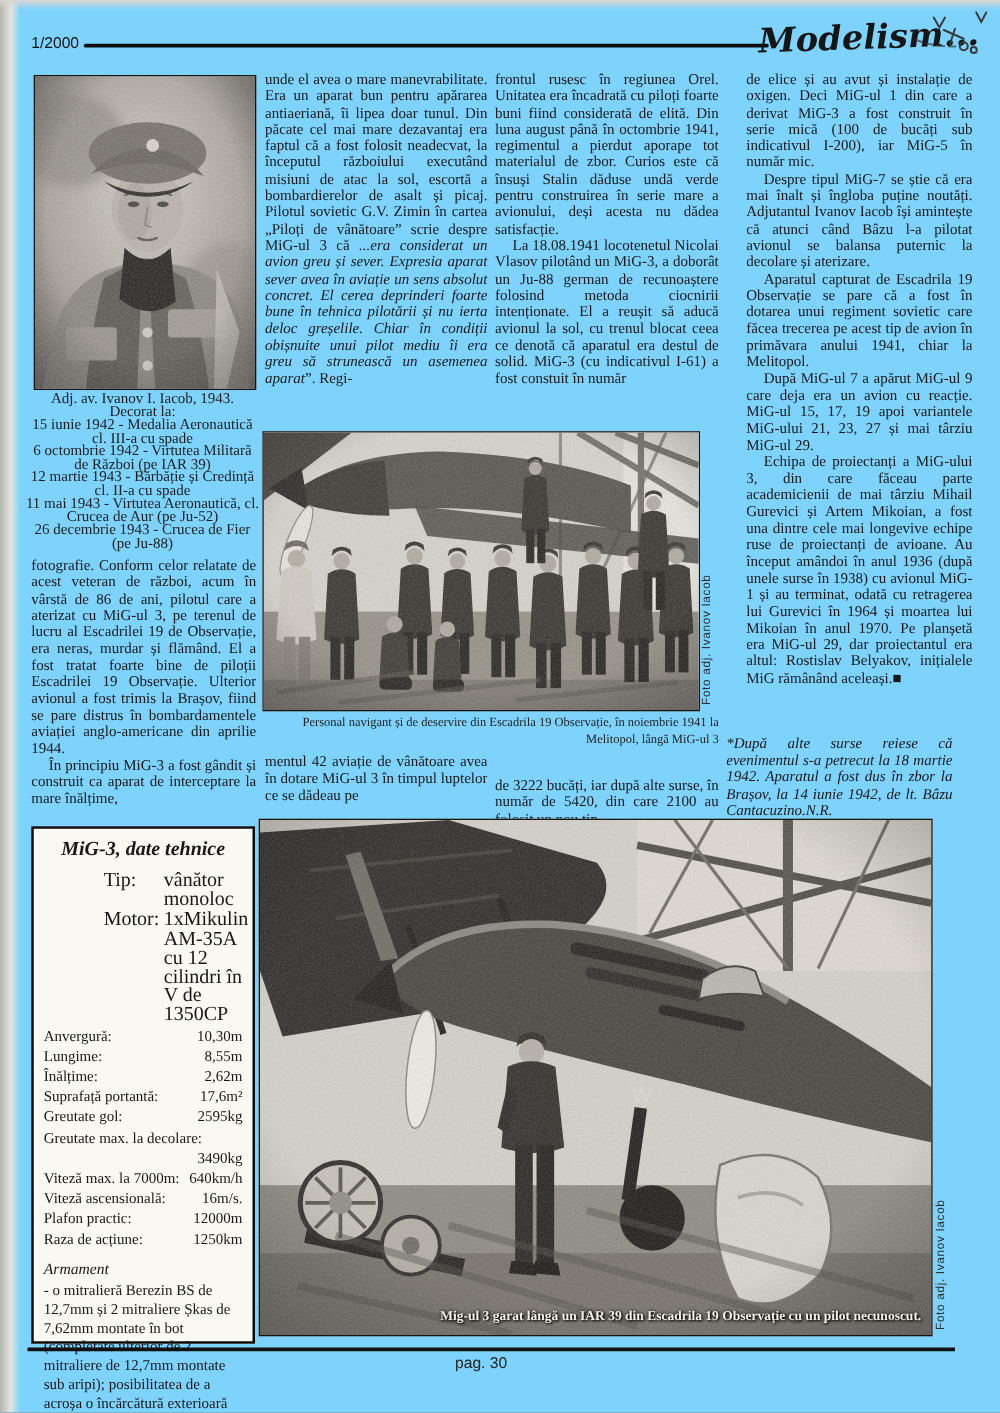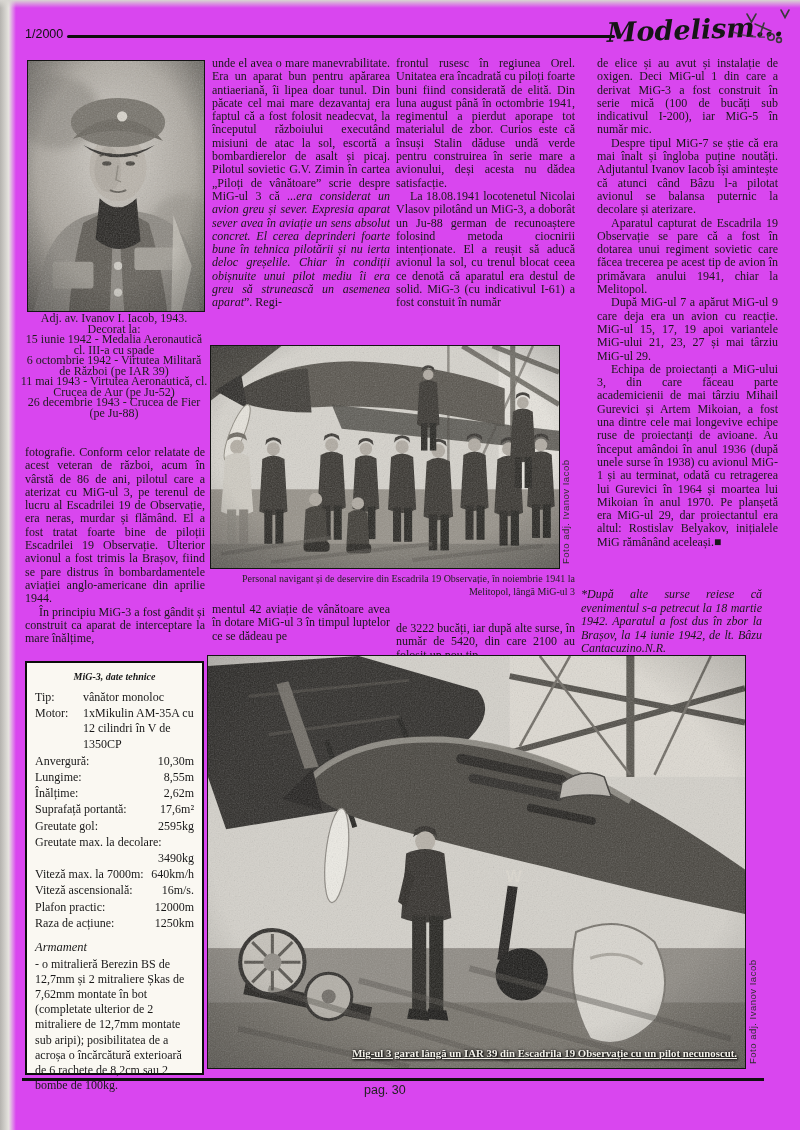--- a/index.html
+++ b/index.html
@@ -1,16 +1,16 @@
 <!DOCTYPE html>
 <html><head>
 <meta charset="utf-8">
 <style>
   html,body{margin:0;padding:0;background:#8f8f8f;}
-  .page{position:relative;width:800px;height:1130px;background:#d946ef;overflow:hidden;
+  .page{position:relative;width:800px;height:1130px;background:#7dd3fc;overflow:hidden;
         font-family:"Liberation Serif","DejaVu Serif",serif;color:#181818;}
   .scan-left{position:absolute;left:0;top:0;width:16px;height:100%;
         background:linear-gradient(to right,#b5b3af,#e6e4df 55%,rgba(0,0,0,0));}
   .scan-top{position:absolute;left:0;top:0;width:100%;height:8px;
         background:linear-gradient(to bottom,#d8d6d1,rgba(0,0,0,0));}
 
   
   .issue{position:absolute;left:25px;top:27px;font:12.5px "Liberation Sans",sans-serif;color:#111;}
   .hrule{position:absolute;left:67px;top:35px;width:548px;height:3px;background:#0d0d0d;border-radius:2px;}
   .logo{position:absolute;left:605px;top:2px;width:192px;height:54px;}
@@ -35,32 +35,32 @@
   .group-fig{position:absolute;left:210px;top:345px;width:348px;height:222px;border:1px solid #141414;background:#b5b1a9;}
   .main-fig{position:absolute;left:207px;top:655px;width:537px;height:412px;border:1.5px solid #141414;background:#a8a49c;}
   figure svg{display:block;width:100%;height:100%;}
 
   .portrait-caption{position:absolute;left:20px;top:313px;width:188px;text-align:center;
         font-size:12px;line-height:10.5px;color:#1d1d1d;}
   .caption-group{position:absolute;left:214px;top:572px;width:361px;text-align:right;
         font-size:10px;line-height:13px;color:#222;}
   .caption-main{position:absolute;right:8px;bottom:9px;max-width:500px;text-align:right;
         font-size:10.8px;font-weight:bold;color:#f3f1ea;
-        text-shadow:0 0 3px #000,1px 1px 2px #000;text-decoration:underline;}
+        text-shadow:0 0 3px #000,1px 1px 2px #000;}
   .credit-v{position:absolute;writing-mode:vertical-rl;transform:rotate(180deg);
         font:9.5px "Liberation Sans",sans-serif;color:#2e2e2e;letter-spacing:.5px;}
   .credit-group{left:560px;top:352px;height:212px;}
   .credit-main{left:747px;top:932px;height:132px;}
 
   
   .techbox{position:absolute;left:25px;top:661px;width:179px;height:414px;box-sizing:border-box;
         border:2px solid #0c0c0c;background:#faf8f2;padding:7px 8px 6px;}
-  .tech-title{text-align:center;font-style:italic;font-weight:bold;font-size:10px;margin:1px 0 8px;}
+  .tech-title{text-align:center;font-style:italic;font-weight:bold;font-size:16px;margin:1px 0 8px;}
   .trow{display:flex;}
-  .trow.head{font-size:12px;line-height:15.2px;margin-bottom:1px;}
+  .trow.head{font-size:16px;line-height:15.2px;margin-bottom:1px;margin-left:48px;}
   .trow.head .tl{flex:none;width:48px;}
   .trow.head .tv{flex:1;}
   .trow.spec{flex-wrap:wrap;justify-content:space-between;font-size:12px;line-height:16.2px;}
   .trow.spec .tv{margin-left:auto;}
   .arm-title{font-style:italic;font-size:12.5px;margin-top:9px;}
   .arm-text{font-size:12px;line-height:15.1px;margin-top:2px;text-align:left;}
 
   
   .footer-rule{position:absolute;left:22px;top:1078px;width:742px;height:2.5px;background:#101010;}
   .page-num{position:absolute;left:364px;top:1083px;font:12.5px "Liberation Sans",sans-serif;color:#222;}
@@ -145,20 +145,21 @@
 
   <div class="portrait-caption">
     <div>Adj. av. Ivanov I. Iacob, 1943.</div>
     <div>Decorat la:</div>
     <div>
 
         <div class="dec">15 iunie 1942 - Medalia Aeronautică cl. III-a cu spade</div>
 
         <div class="dec">6 octombrie 1942 - Virtutea Militară de Război (pe IAR 39)</div>
 
+        <div class="dec">12 martie 1943 - Bărbăție și Credință cl. II-a cu spade</div>
 
         <div class="dec">11 mai 1943 - Virtutea Aeronautică, cl. Crucea de Aur (pe Ju-52)</div>
 
         <div class="dec">26 decembrie 1943 - Crucea de Fier (pe Ju-88)</div>
       </div>
   </div>
 
   <div class="col col1-body">
     <p>fotografie. Conform celor relatate de acest veteran de război, acum în vârstă de 86 de ani, pilotul care a aterizat cu MiG-ul 3, pe terenul de lucru al Escadrilei 19 de Observație, era neras, murdar și flămând. El a fost tratat foarte bine de piloții Escadrilei 19 Observație. Ulterior avionul a fost trimis la Brașov, fiind se pare distrus în bombardamentele aviației anglo-americane din aprilie 1944.</p>
     <p class="ind">În principiu MiG-3 a fost gândit și construit ca aparat de interceptare la mare înălțime,</p>

